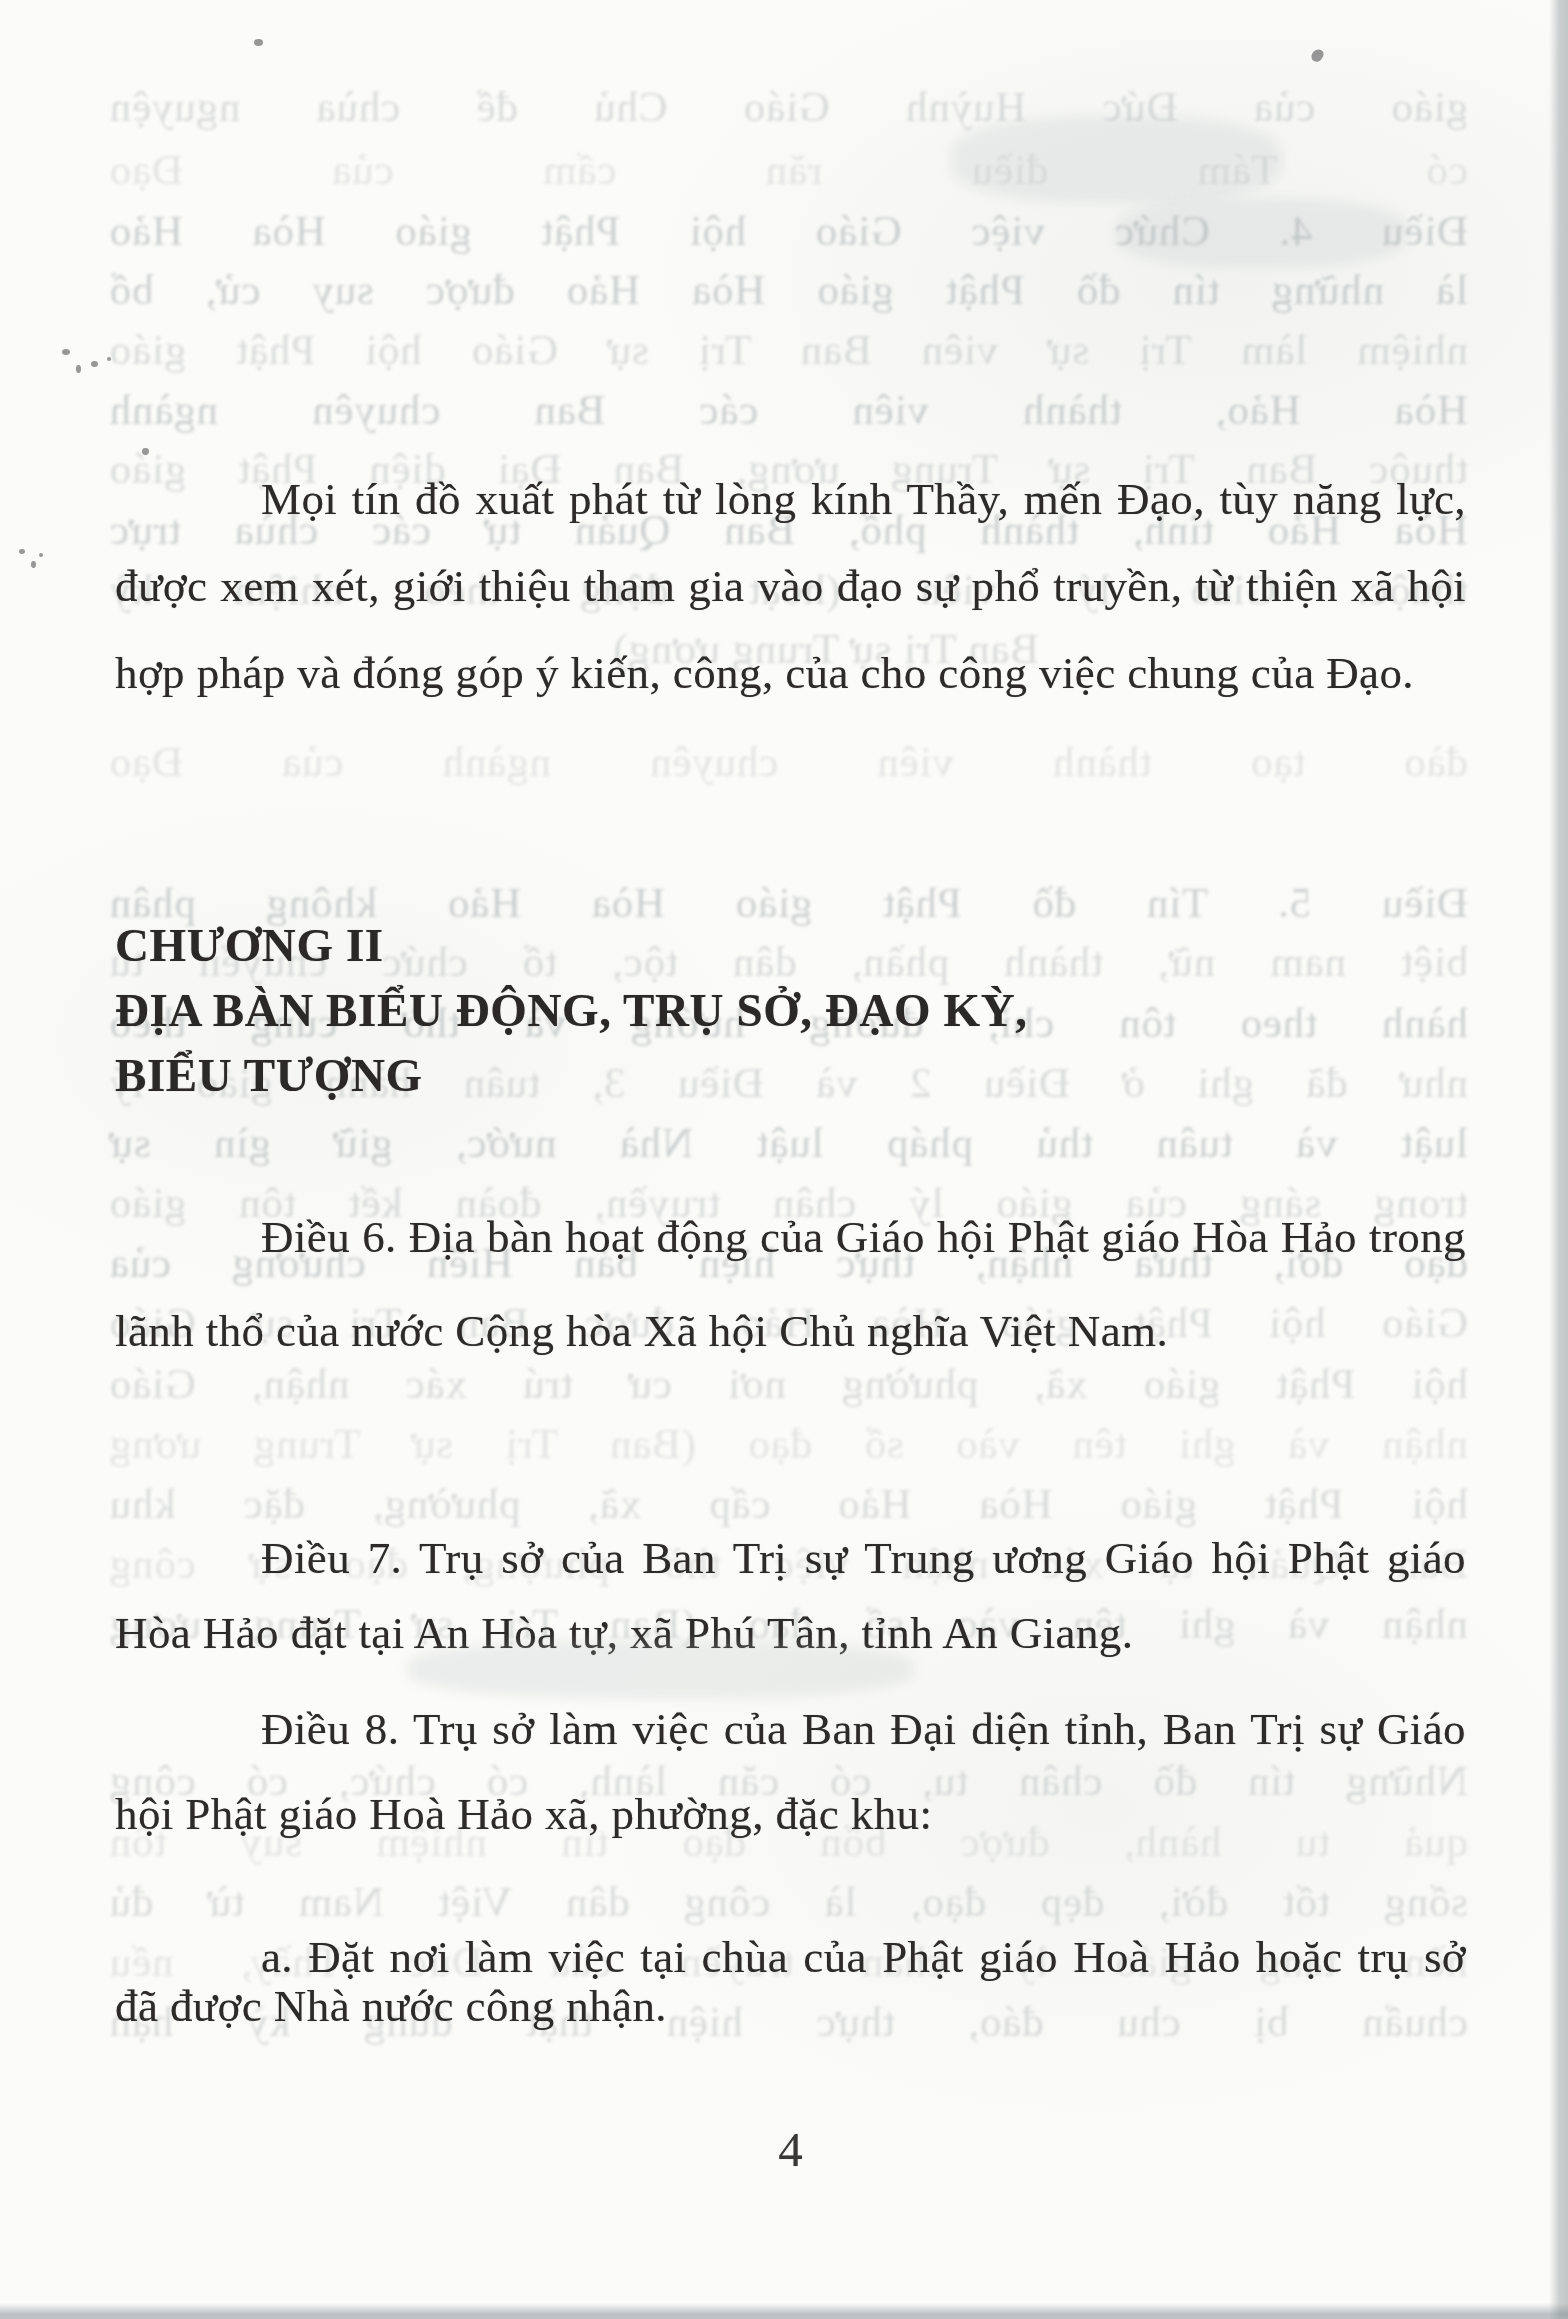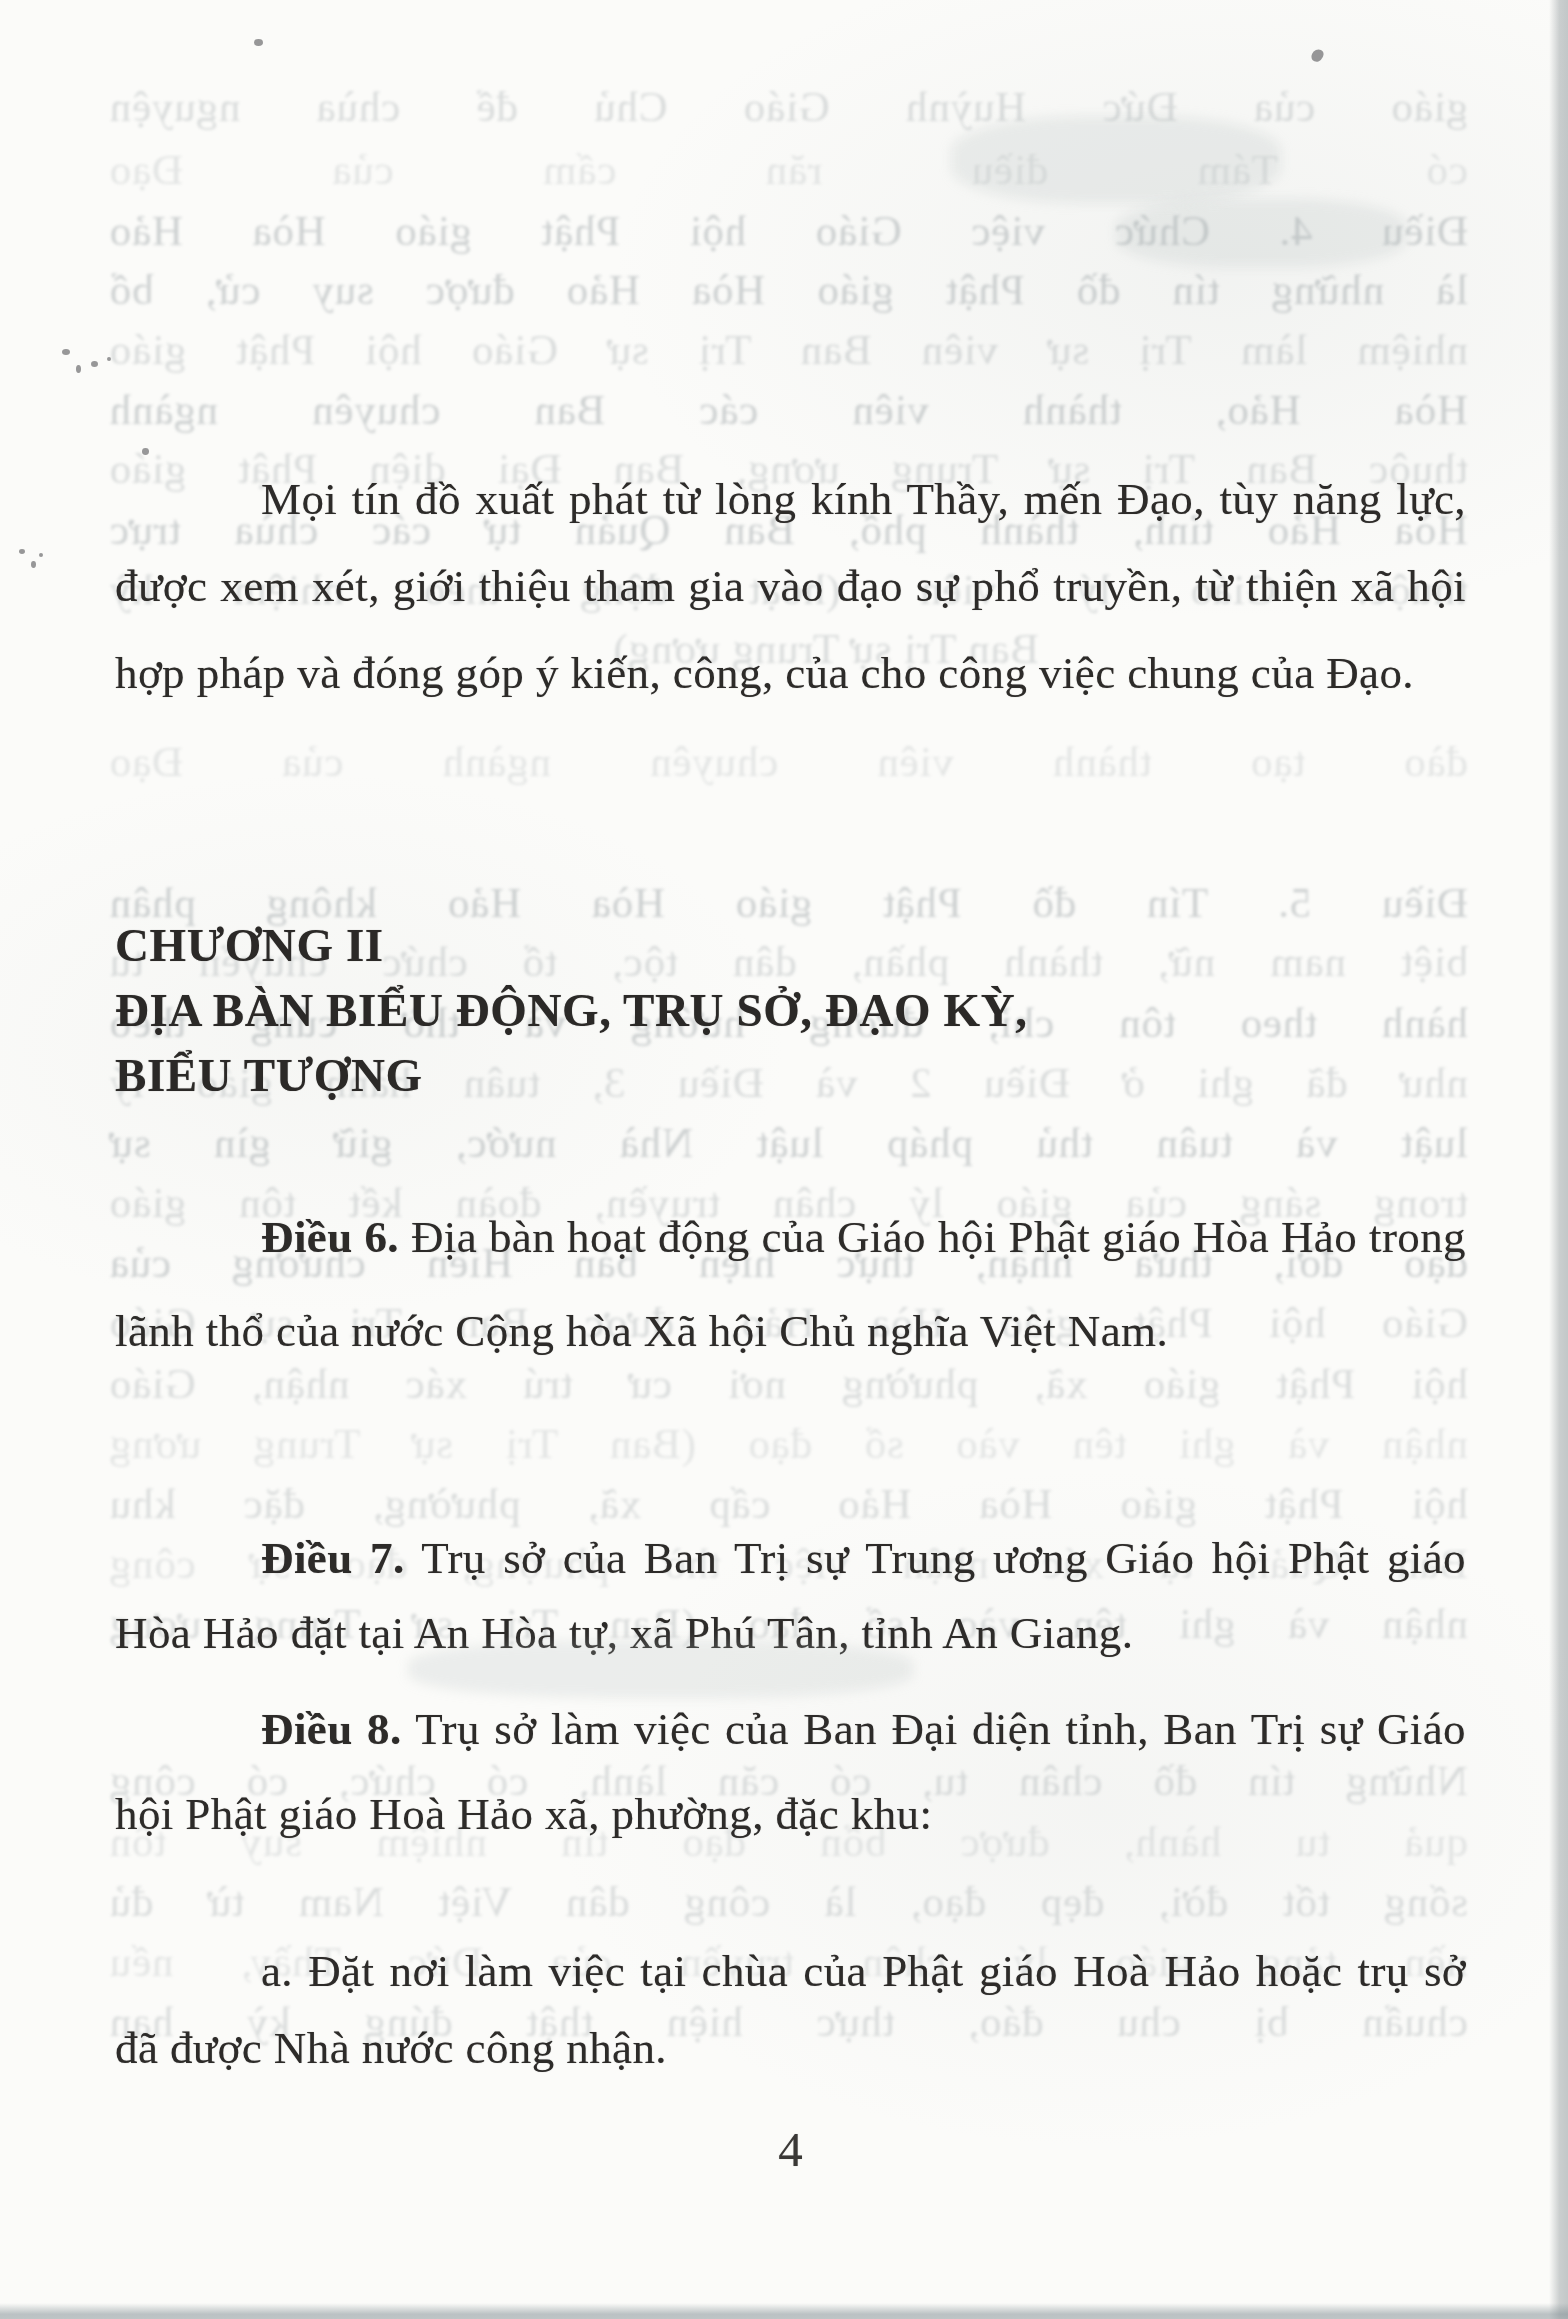--- a/index.html
+++ b/index.html
@@ -16,21 +16,21 @@
   }
   
   .para{
     position:absolute;left:115px;width:1351px;
     font-size:45px;color:#2d2b29;
     text-align:justify;
     letter-spacing:0.4px;
     text-shadow:0 0 1px rgba(45,43,41,0.38);
   }
   .indent{text-indent:146px;}
-  .b{font-weight:bold;}
+  .b{font-weight:normal;}
   .heading{
     position:absolute;left:115px;width:1351px;
     font-size:47px;font-weight:bold;color:#2b2927;
     text-align:left;letter-spacing:0.6px;
     text-shadow:0 0 1px rgba(43,41,39,0.42);
   }
   .pagenum{
     position:absolute;left:115px;width:1351px;top:2121px;
     font-size:49px;color:#3a3836;text-align:center;
     text-shadow:0 0 1px rgba(58,56,54,0.35);
@@ -113,21 +113,21 @@
   </div>
 
   <div class="para indent" style="top:1521px;line-height:75px">
     <span class="b">Điều 7.</span><span> Trụ sở của Ban Trị sự Trung ương Giáo hội Phật giáo Hòa Hảo đặt tại An Hòa tự, xã Phú Tân, tỉnh An Giang.</span>
   </div>
 
   <div class="para indent" style="top:1687px;line-height:85px">
     <span class="b">Điều 8.</span><span> Trụ sở làm việc của Ban Đại diện tỉnh, Ban Trị sự Giáo hội Phật giáo Hoà Hảo xã, phường, đặc khu:</span>
   </div>
 
-  <div class="para indent" style="top:1933px;line-height:77px">a.  Đặt nơi làm việc tại chùa của Phật giáo Hoà Hảo hoặc trụ sở đã được Nhà nước công nhận.</div>
+  <div class="para indent" style="top:1933px;line-height:49px">a.  Đặt nơi làm việc tại chùa của Phật giáo Hoà Hảo hoặc trụ sở đã được Nhà nước công nhận.</div>
 
   <div class="pagenum">4</div>
 
   <div class="smudge" style="left:951px;top:116px;width:330px;height:87px"></div>
   <div class="smudge" style="left:1116px;top:199px;width:291px;height:68px"></div>
   <div class="smudge" style="left:408px;top:1640px;width:505px;height:58px"></div>
 
   <div class="speck" style="left:254px;top:39px;width:8.7px;height:6.8px"></div>
   <div class="speck" style="left:1312px;top:49px;width:10.7px;height:12.6px;border-radius:60% 40% 55% 45%;transform:rotate(25deg)"></div>
   <div class="speck" style="left:62px;top:349px;width:7.8px;height:5.8px"></div>

